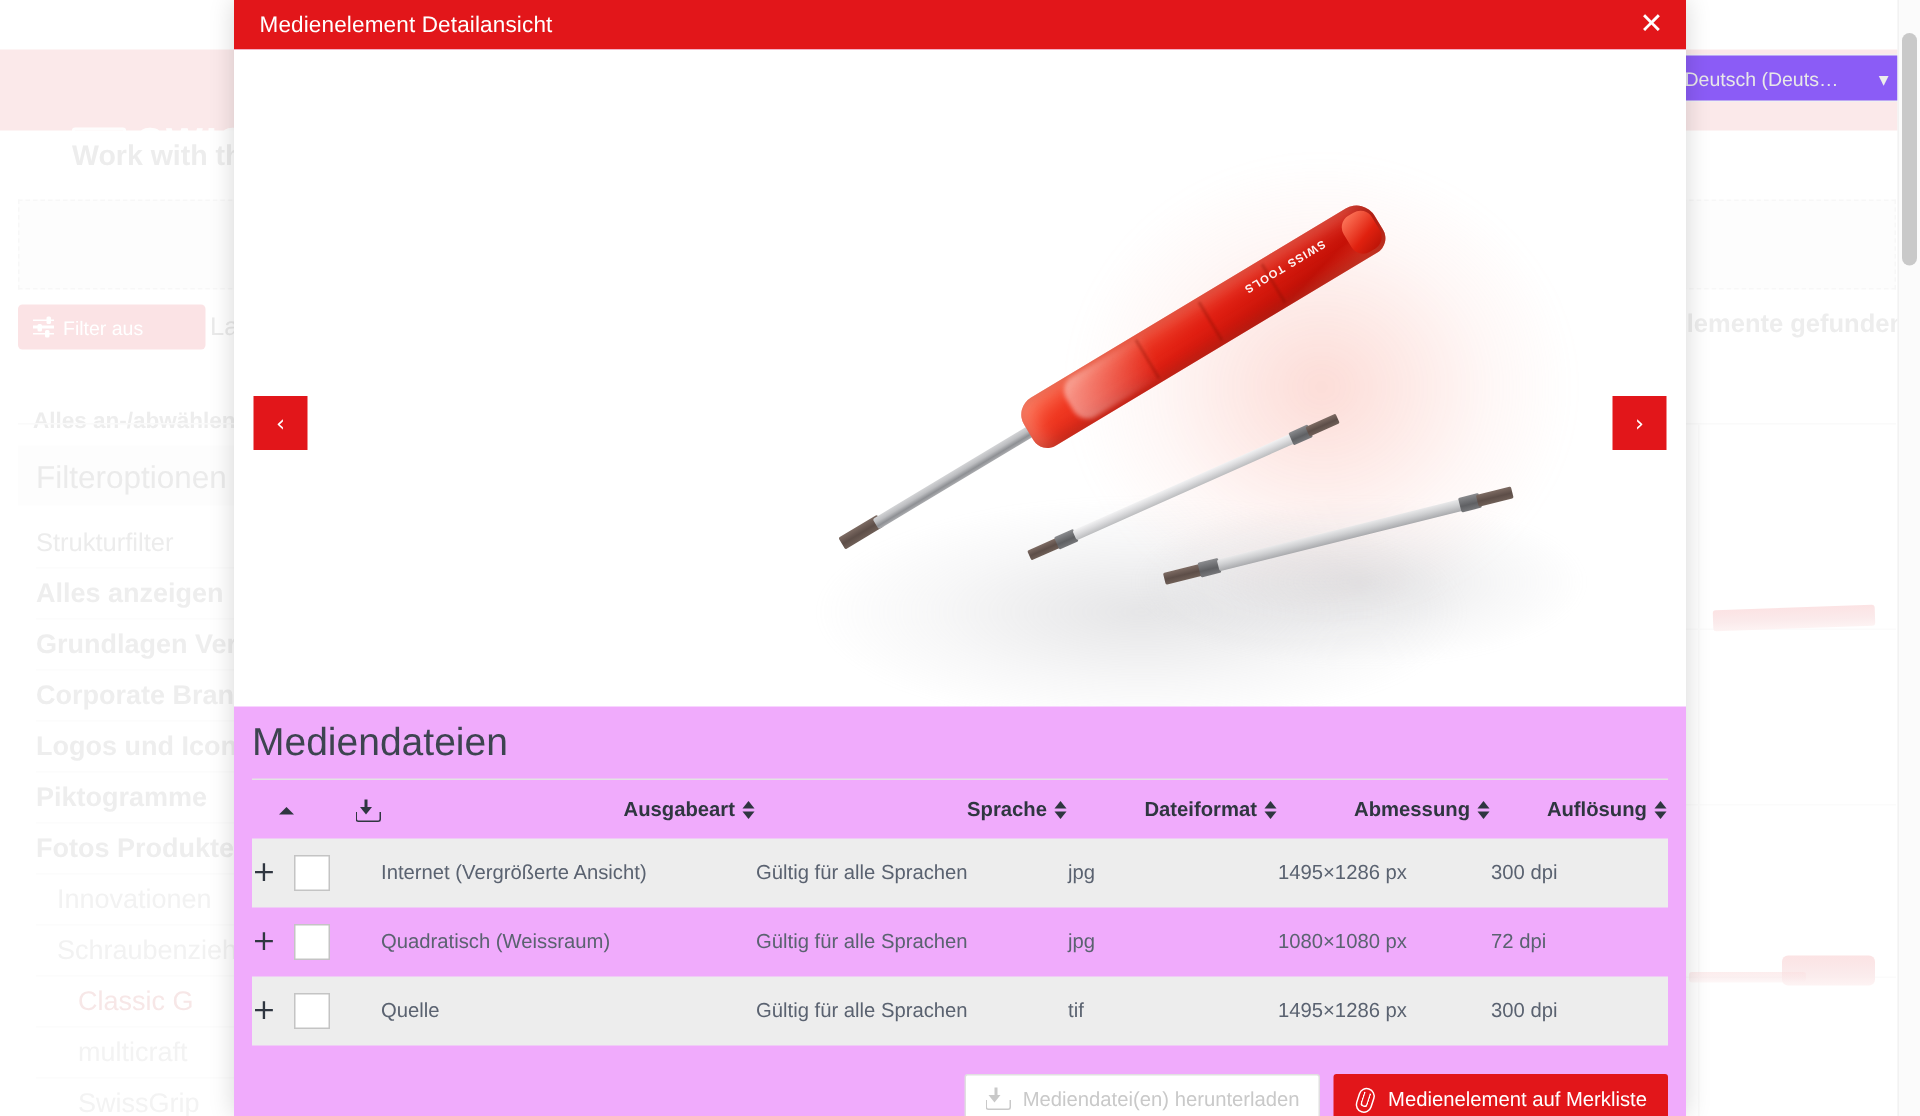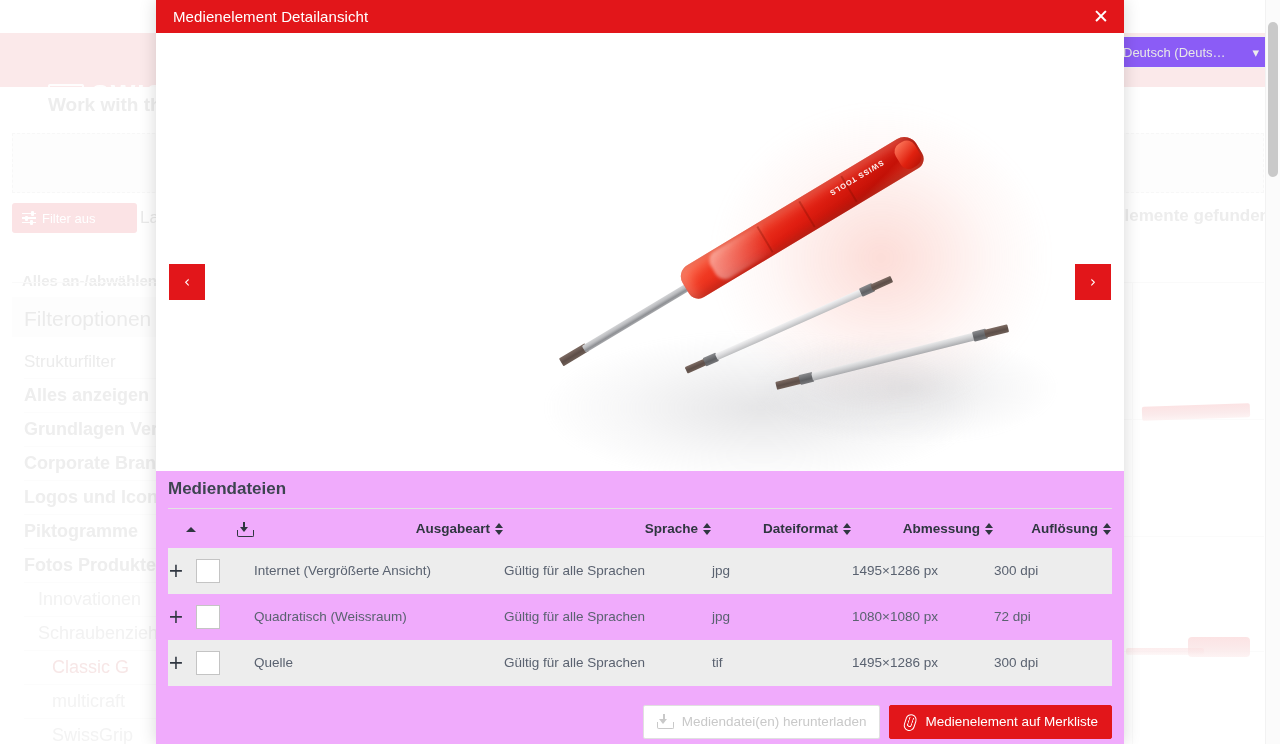--- a/index.html
+++ b/index.html
@@ -200,21 +200,21 @@
     position: absolute; border-radius: 50%;
     background: radial-gradient(ellipse at center, rgba(245,120,100,0.26) 0%, rgba(250,180,170,0.10) 48%, rgba(255,255,255,0) 72%);
     filter: blur(7px);
   }
 
   
   .files {
     flex: 1; min-height: 0; padding: 0 12px; display: flex; flex-direction: column;
   }
   .files-title {
-    font-size: 17px; color: #3d4450; font-weight: 700; padding: 8px 0 9px 0;
+    font-size: 26px; color: #3d4450; font-weight: 400; padding: 8px 0 9px 0;
     border-bottom: 1px solid #e3e3e3;
   }
   table.files-table { width: 100%; border-collapse: collapse; table-layout: fixed; }
   table.files-table th {
     text-align: right; font-size: 13.5px; font-weight: 700; color: #2f3640;
     padding: 12px 0 11px 0; white-space: nowrap; vertical-align: middle;
   }
   table.files-table td {
     font-size: 13.5px; color: #5a6270; padding: 11px 0; white-space: nowrap;
     vertical-align: middle;

